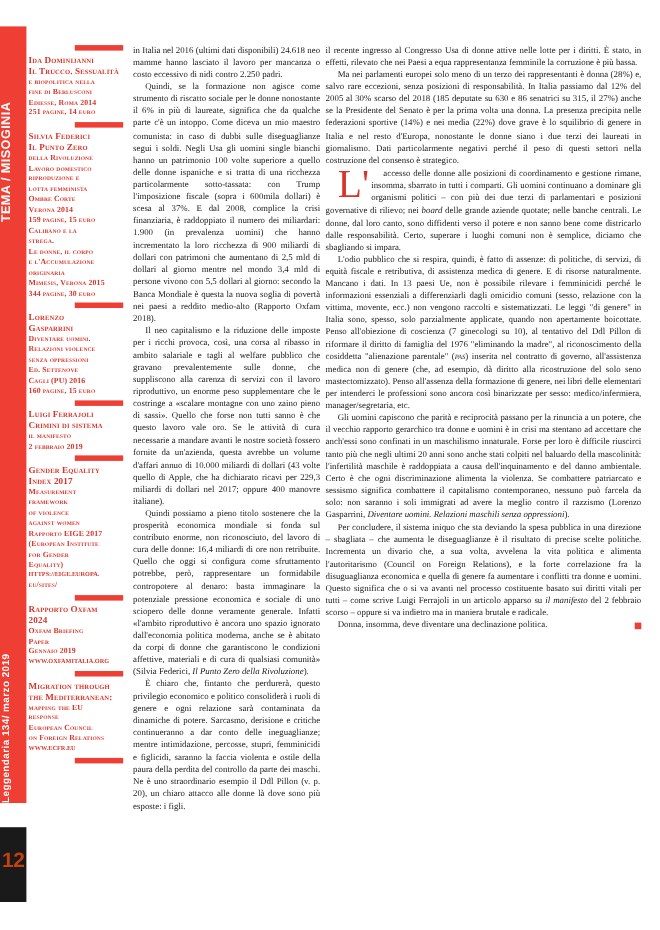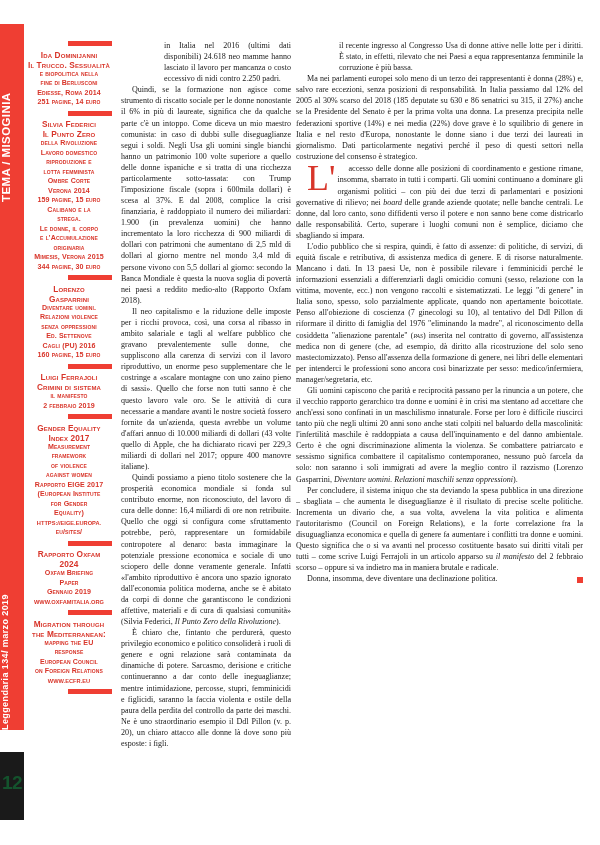--- a/index.html
+++ b/index.html
@@ -62,36 +62,36 @@
     width: 24px;
     height: 68px;
     background: #1a1a1a;
   }
   .rail-pagenum {
     position: absolute;
     left: 0;
     top: 772px;
     width: 24px;
     text-align: center;
-    color: #14532d;
+    color: #c2410c;
     font-family: "Liberation Sans", sans-serif;
     font-weight: bold;
     font-size: 19px;
     letter-spacing: -0.5px;
   }
 
   
   .sidebar {
     position: absolute;
     left: 26px;
     top: 38px;
     width: 86px;
-    text-align: center;
+    text-align: left;
     color: #d8352a;
-    font-family: Liberation Sans, sans-serif;
+    font-family: Liberation Serif, serif;
     font-variant: small-caps;
     font-weight: bold;
     font-size: 7.1px;
     line-height: 9.5px;
     letter-spacing: 0.12px;
   }
   .sb-rule {
     display: block;
     margin: 3px 0 3.5px auto;
     width: 44px;
@@ -115,21 +115,21 @@
     font-size: 8.05px;
     line-height: 11.08px;
     text-align: justify;
     color: #1a1a1a;
     -webkit-hyphens: auto;
     hyphens: auto;
   }
   .col-1 { left: 121px; width: 170px; }
   .col-2 { left: 296px; width: 287px; }
   .col p { margin: 0; text-indent: 11px; }
-  .col p.noind { text-indent: 0; margin-left: 43px; }
+  .col p.noind { text-indent: 0; }
   .col i { font-style: italic; }
   .sc { font-variant: small-caps; font-style: italic; }
 
   
   .dropcap-p {
     text-indent: 0;
     margin-top: 1.5px !important;
   }
   .dropcap {
     float: left;

